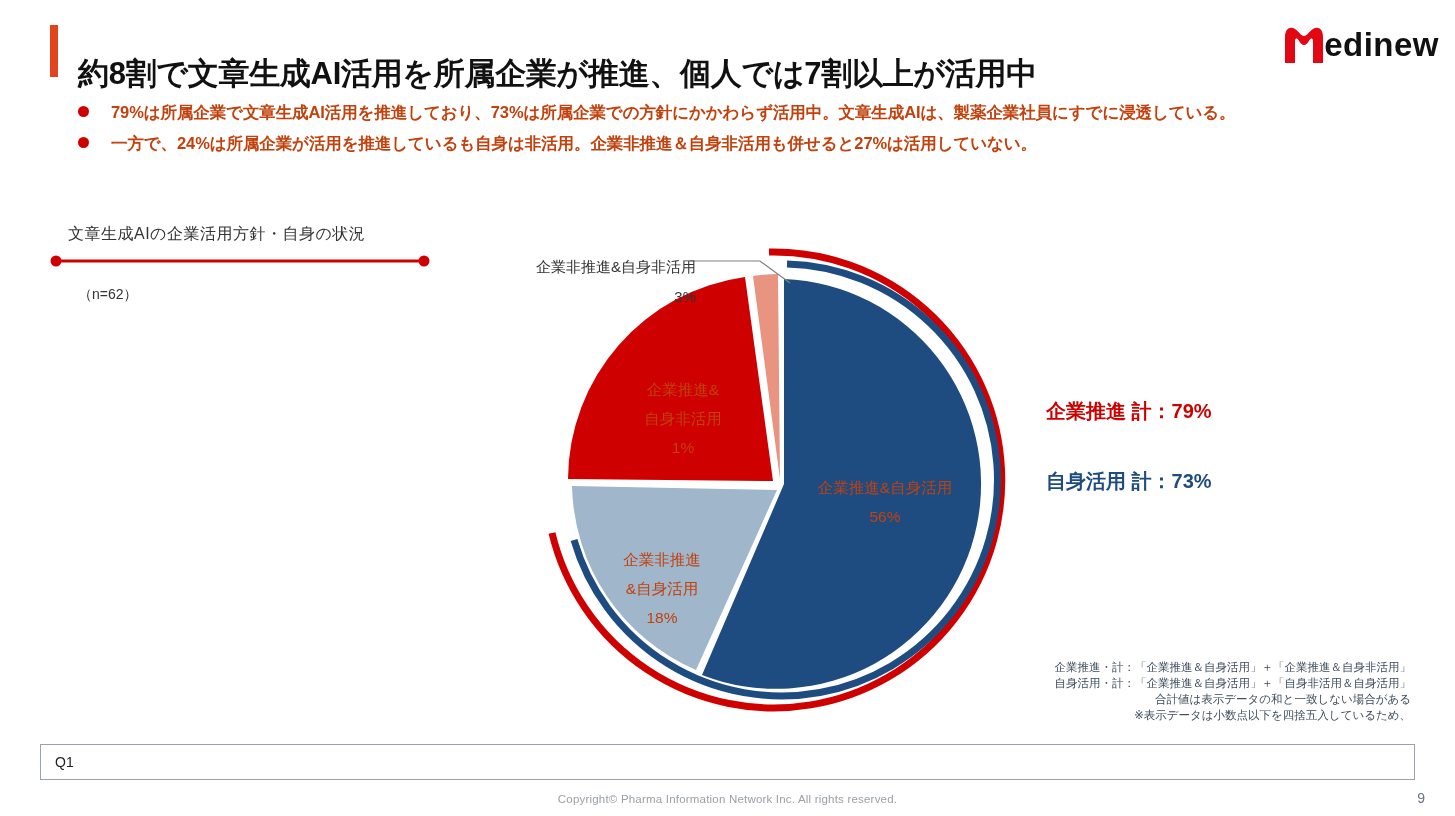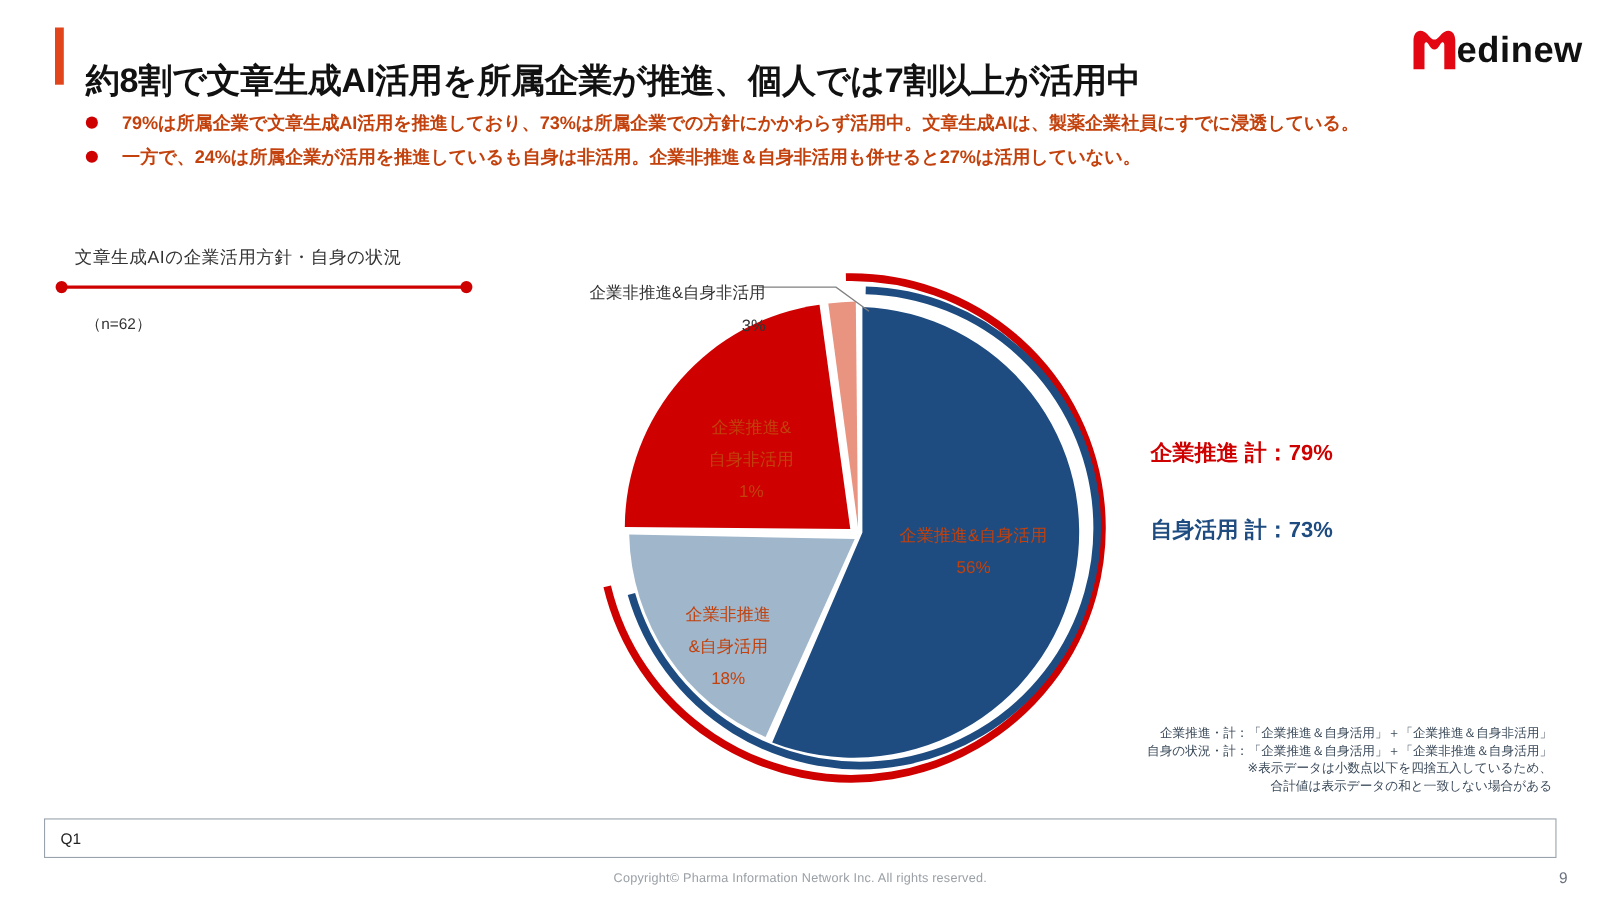--- a/index.html
+++ b/index.html
@@ -165,23 +165,23 @@
     <div>企業非推進</div>
     <div>&amp;自身活用</div>
     <div>18%</div>
   </div>
 
   <div class="total" id="total-company">企業推進 計：79%</div>
   <div class="total" id="total-self">自身活用 計：73%</div>
 
   <div class="footnote">
     <div>企業推進・計：「企業推進＆自身活用」＋「企業推進＆自身非活用」</div>
-    <div>自身の状況・計：「企業推進＆自身活用」＋「企業非推進＆自身活用」</div>
+    <div>自身活用・計：「企業推進＆自身活用」＋「自身非活用＆自身活用」</div>
+    <div>合計値は表示データの和と一致しない場合がある</div>
     <div>※表示データは小数点以下を四捨五入しているため、</div>
-    <div>合計値は表示データの和と一致しない場合がある</div>
   </div>
 
   <div class="qbar">
     <span class="q-no">Q1</span>
   </div>
 
   <div class="copyright">Copyright© Pharma Information Network Inc. All rights reserved.</div>
   <div class="pageno">9</div>
 
 </div>

